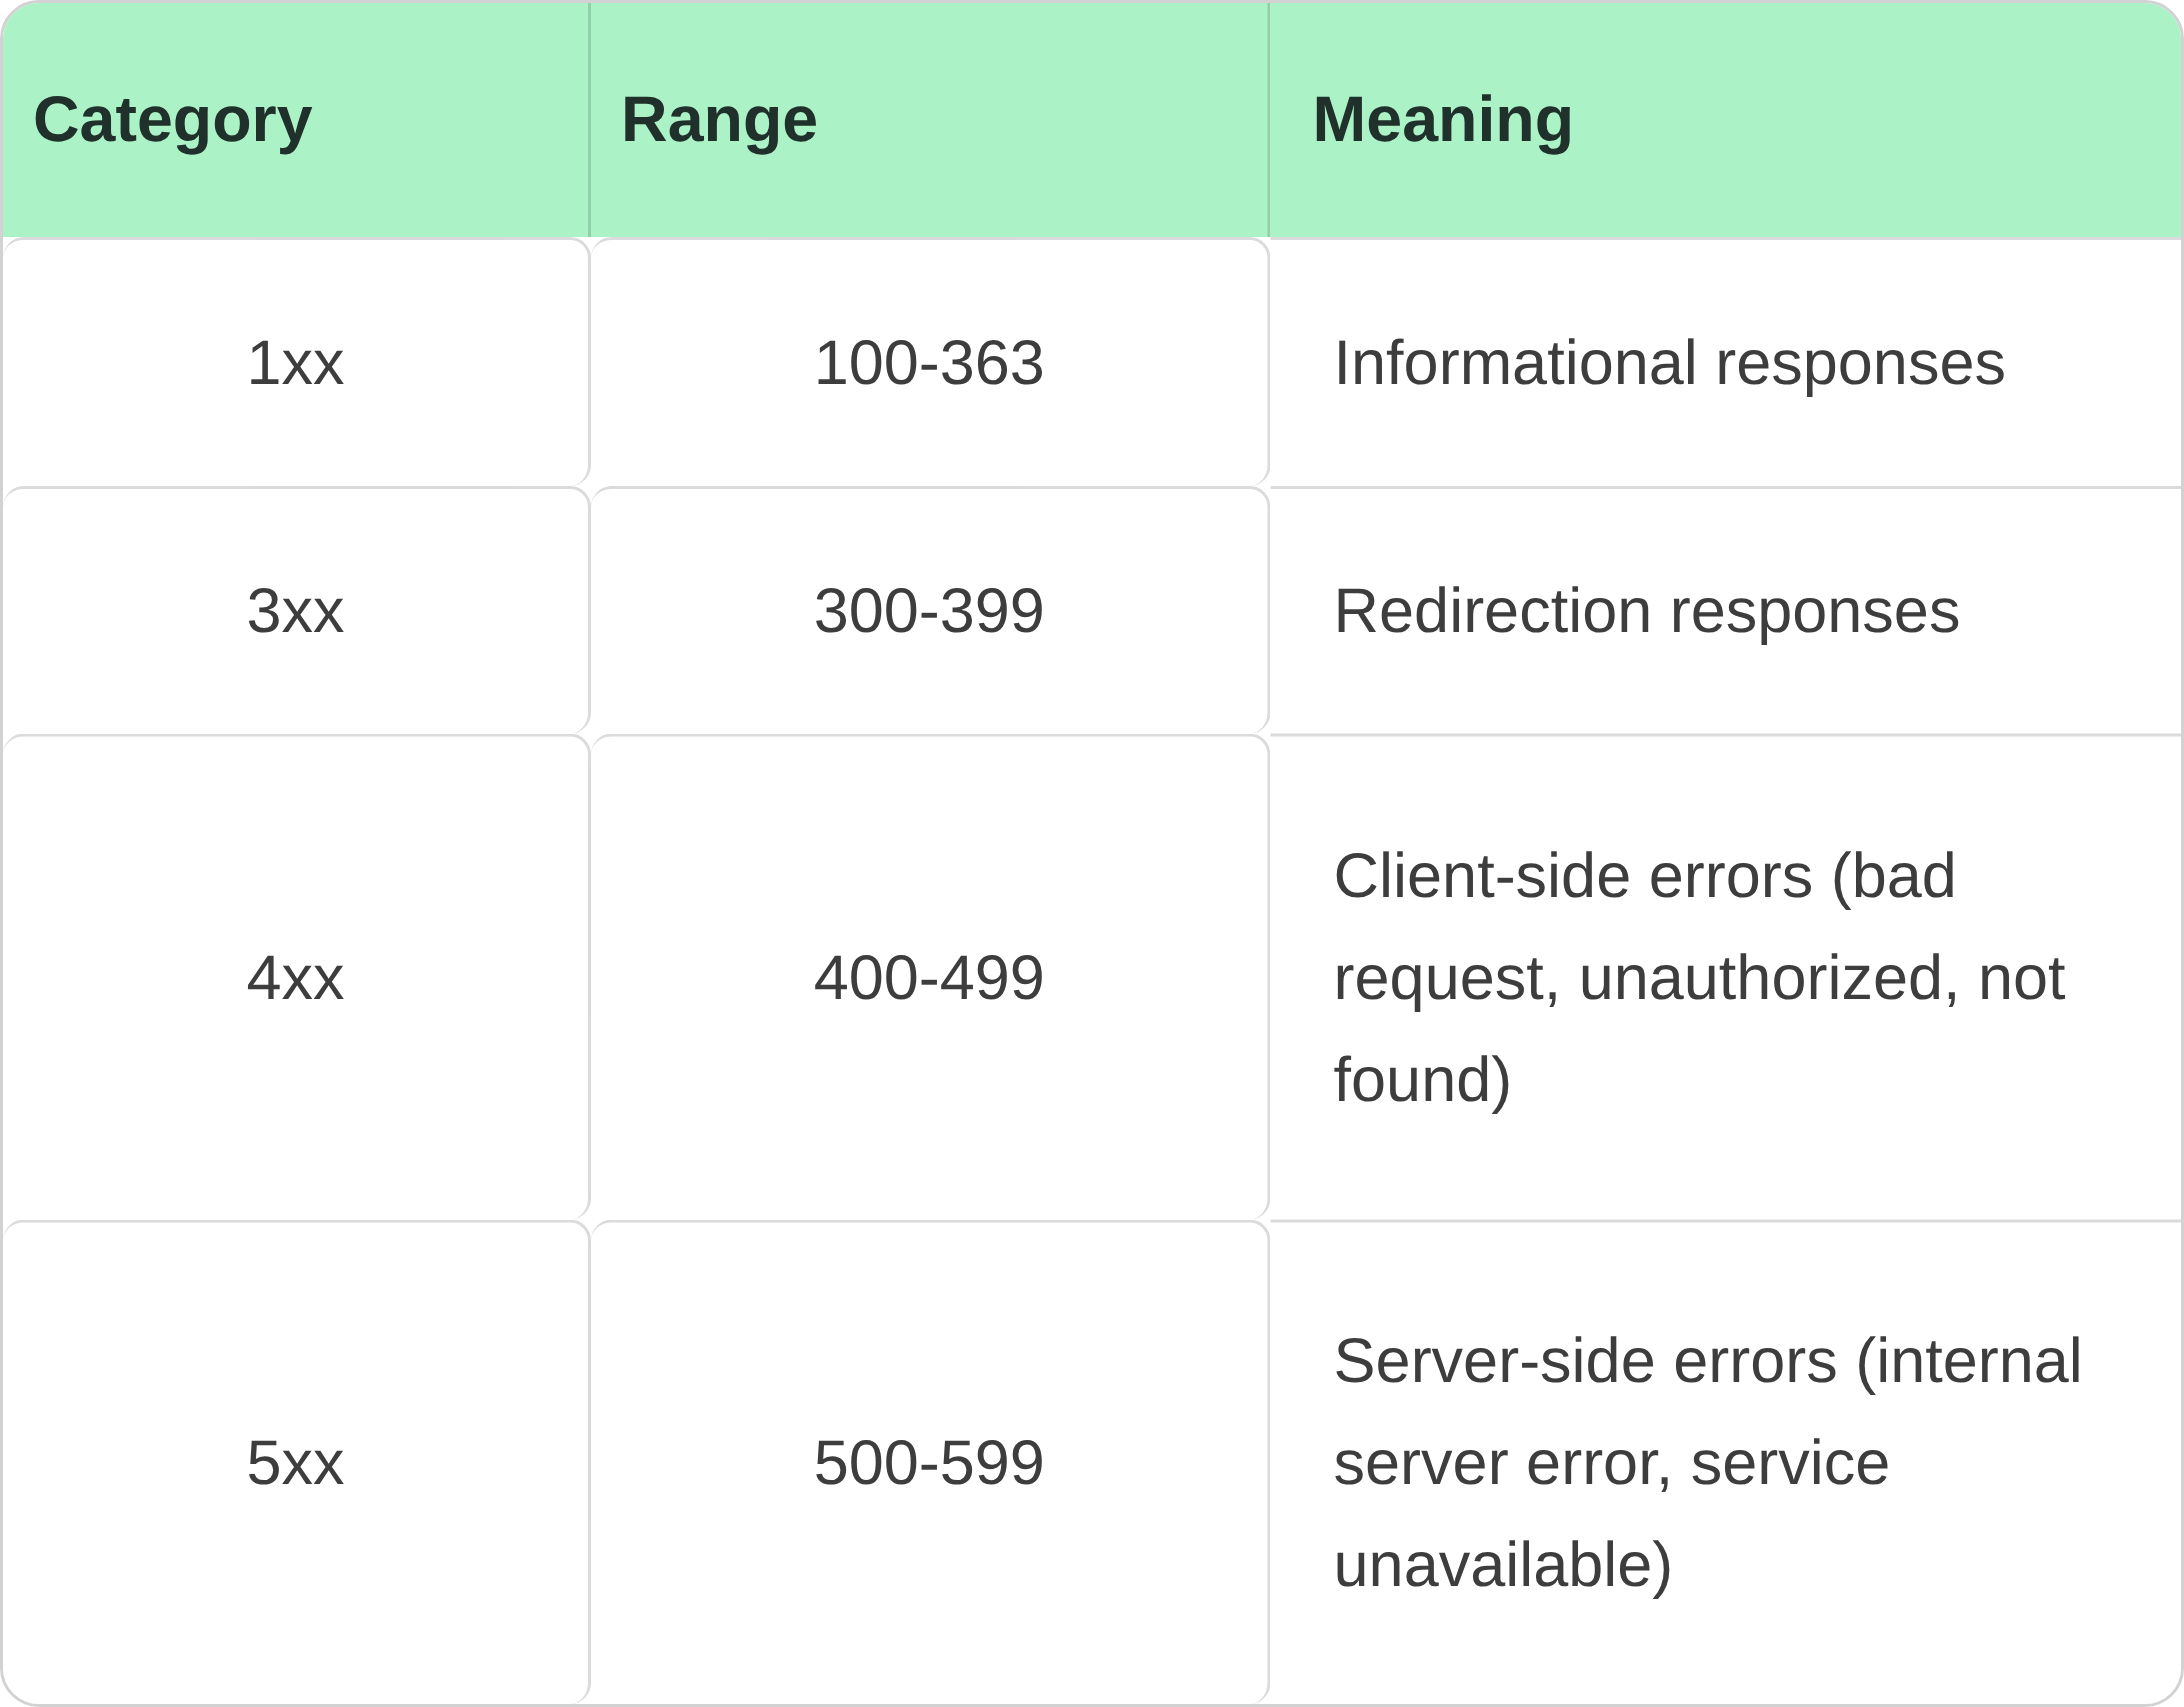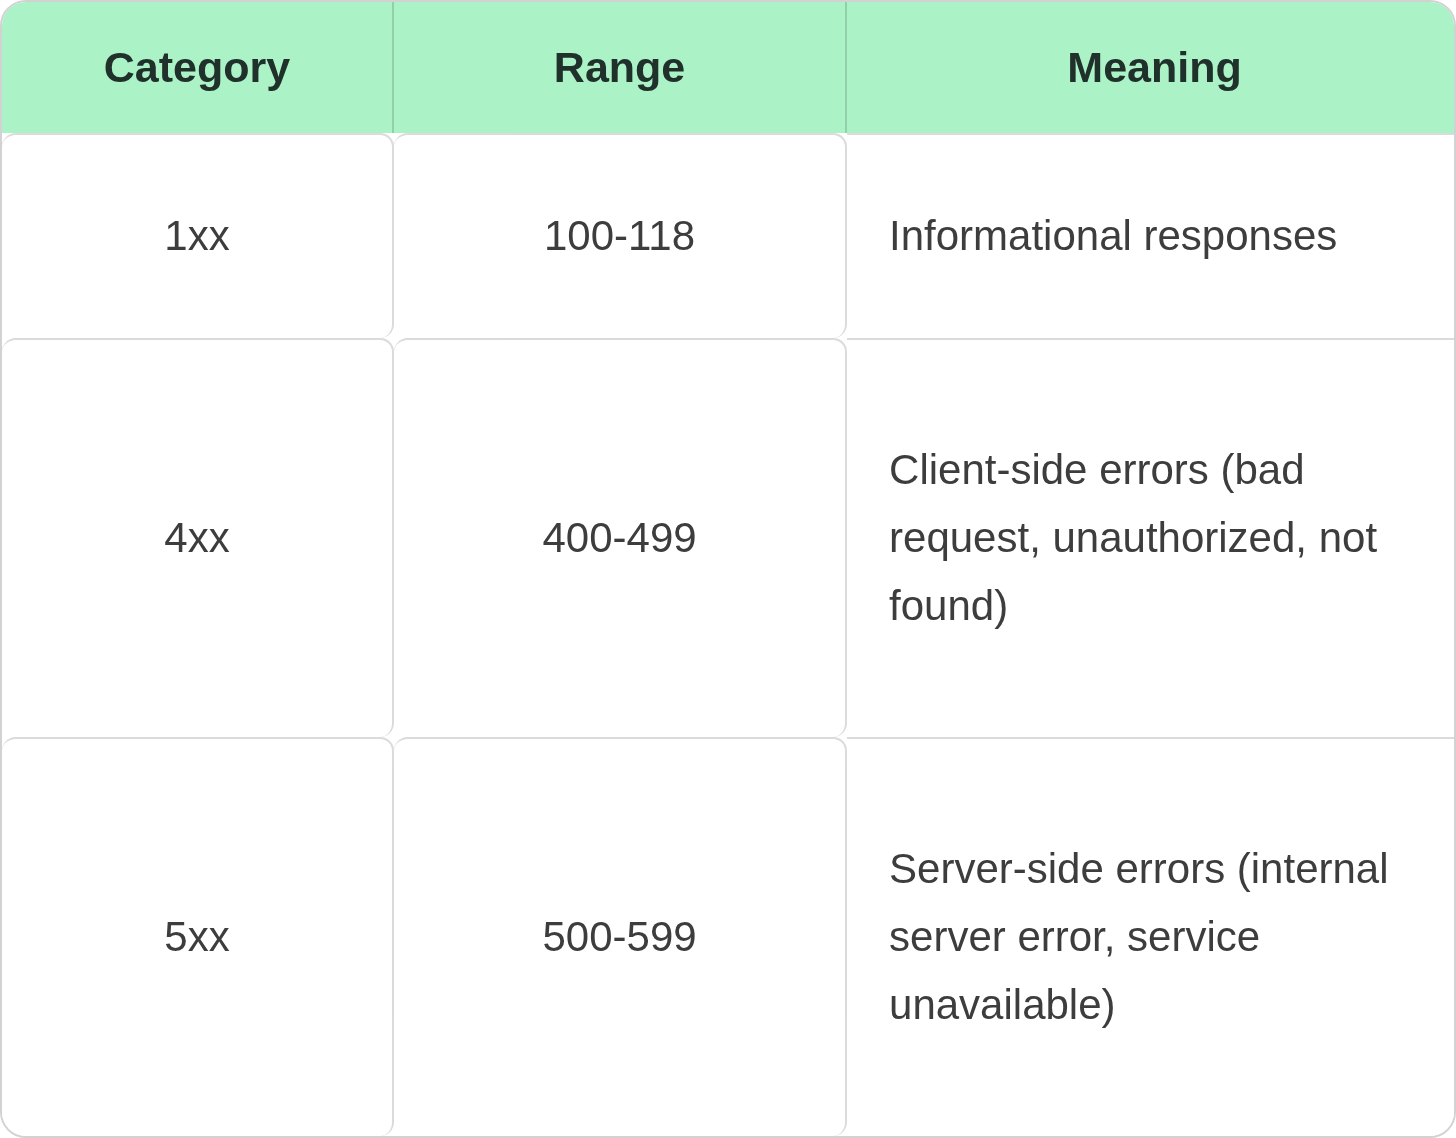--- a/index.html
+++ b/index.html
@@ -34,22 +34,22 @@
     border-right: 2px solid var(--grid-line, rgba(0,0,0,0.14));
   }
   th:last-child, td:last-child { border-right: none; padding-left: 28px; }
   tbody td { border-top: 2px solid var(--grid-line, rgba(0,0,0,0.14)); }
 
   thead th {
     background: var(--header-bg, #abf2c7);
     color: var(--header-text, #20302a);
     font-size: 43px;
     font-weight: 700;
-    text-align: center;
-    height: 131px;
+    text-align: left;
+    height: 156px;
     padding: 0 20px;
   }
   tbody td {
     background: var(--row-bg, #ffffff);
     color: var(--body-text, #3d3d3d);
     font-size: 42px;
     font-weight: 400;
     line-height: 1.62;
   }
   td.cell-category, td.cell-range {
@@ -78,22 +78,27 @@
     <thead>
       <tr>
         <th>Category</th>
         <th>Range</th>
         <th>Meaning</th>
       </tr>
     </thead>
     <tbody>
       <tr class="row-short">
         <td class="cell-category">1xx</td>
-        <td class="cell-range">100-118</td>
+        <td class="cell-range">100-363</td>
         <td class="cell-meaning">Informational responses</td>
+      </tr>
+      <tr class="row-short">
+        <td class="cell-category">3xx</td>
+        <td class="cell-range">300-399</td>
+        <td class="cell-meaning">Redirection responses</td>
       </tr>
       <tr class="row-tall">
         <td class="cell-category">4xx</td>
         <td class="cell-range">400-499</td>
         <td class="cell-meaning">Client-side errors (bad request, unauthorized, not found)</td>
       </tr>
       <tr class="row-tall">
         <td class="cell-category">5xx</td>
         <td class="cell-range">500-599</td>
         <td class="cell-meaning">Server-side errors (internal server error, service unavailable)</td>

